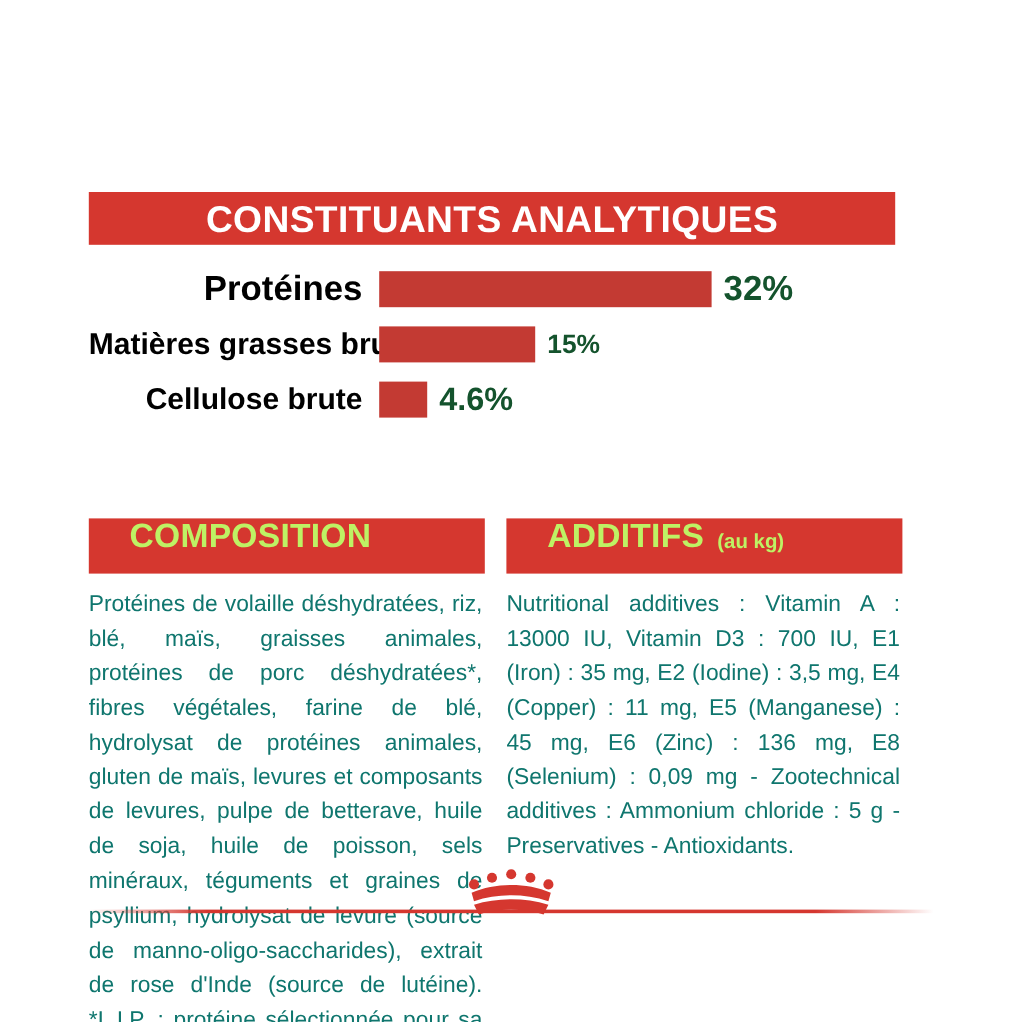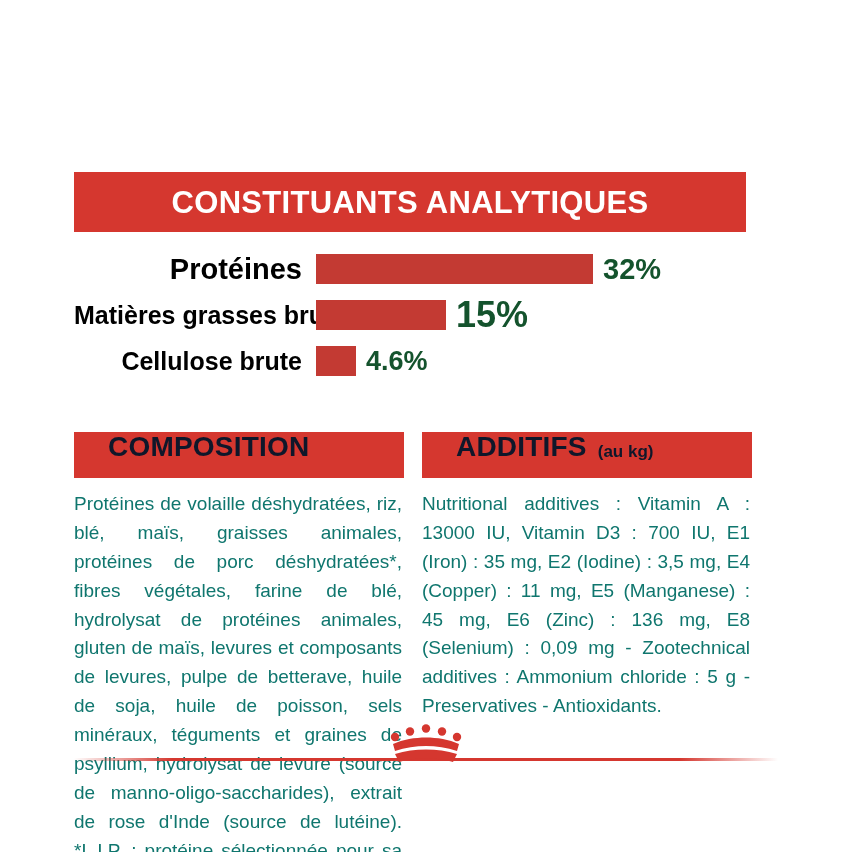--- a/index.html
+++ b/index.html
@@ -26,25 +26,24 @@
   
   .analytics-panel {
     position: absolute;
     left: 74px;
     top: 160px;
     width: 672px;
   }
   .red-banner {
     background: #d5372f;
     color: #ffffff;
-    height: 60px;
+    height: 44px;
     display: flex;
     align-items: center;
     justify-content: center;
-    margin-top: 12px;
   }
   .red-banner .banner-title {
     font-size: 31px;
     font-weight: bold;
     letter-spacing: 0.3px;
     line-height: 1;
   }
 
   .bars {
     margin-top: 16px;
@@ -89,21 +88,21 @@
     top: 432px;
     width: 678px;
     display: flex;
     justify-content: space-between;
   }
   .info-col {
     width: 330px;
   }
   .info-header {
     background: #d5372f;
-    color: #0f172a;
+    color: #bef264;
     height: 46px;
     display: flex;
     align-items: baseline;
     padding-left: 34px;
     box-sizing: border-box;
   }
   .info-header .h-main {
     font-size: 28px;
     font-weight: bold;
     letter-spacing: 0.2px;
@@ -170,21 +169,21 @@
         <div class="bar-track">
           <div class="bar-fill" style="width:277px;"></div>
           <div class="bar-value" style="font-size:29px;">32%</div>
         </div>
       </div>
 
       <div class="bar-row">
         <div class="bar-label" style="font-size:25px;">Matières grasses brutes</div>
         <div class="bar-track">
           <div class="bar-fill" style="width:130px;"></div>
-          <div class="bar-value" style="font-size:36px;">15%</div>
+          <div class="bar-value" style="font-size:22px;">15%</div>
         </div>
       </div>
 
       <div class="bar-row">
         <div class="bar-label" style="font-size:25px;">Cellulose brute</div>
         <div class="bar-track">
           <div class="bar-fill" style="width:40px;"></div>
           <div class="bar-value" style="font-size:27px;text-align:right;">4.6%</div>
         </div>
       </div>

